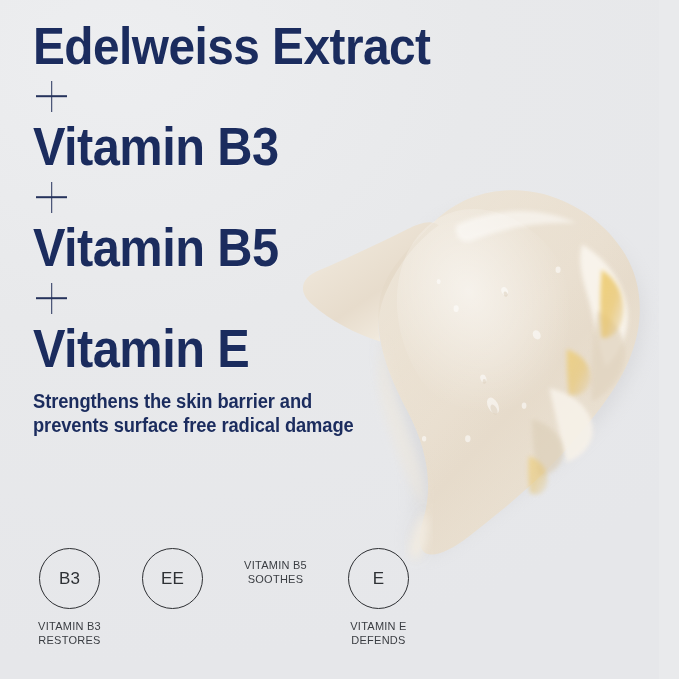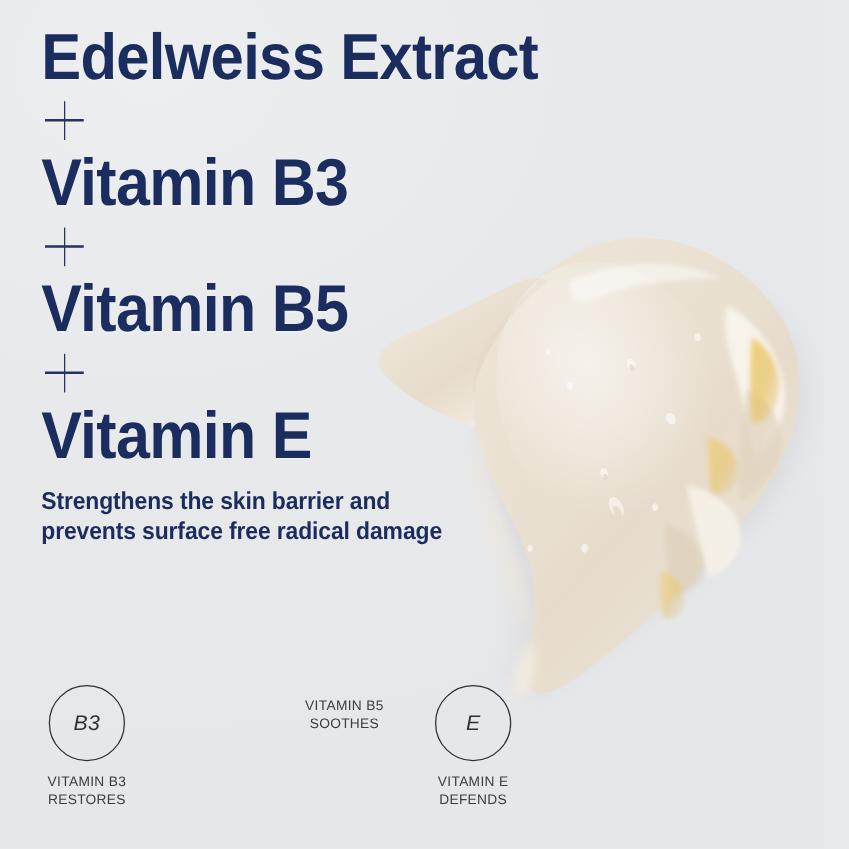--- a/index.html
+++ b/index.html
@@ -119,21 +119,20 @@
     align-items: center;
     justify-content: center;
     box-sizing: border-box;
   }
   .badge-abbr {
     color: #2e3135;
     font-size: 17px;
     font-weight: 400;
     letter-spacing: 0.2px;
     line-height: 1;
-    font-style: italic;
   }
   .badge-label {
     margin-top: 10px;
     color: #3a3d42;
     font-size: 11px;
     font-weight: 400;
     line-height: 1.28;
     letter-spacing: 0.25px;
     text-align: center;
     white-space: pre-line;
@@ -307,20 +306,23 @@
 
     <div class="badge">
       <div class="badge-circle">
         <span class="badge-abbr">B3</span>
       </div>
       <div class="badge-label">VITAMIN B3
 RESTORES</div>
     </div>
 
     <div class="badge">
+      <div class="badge-circle">
+        <span class="badge-abbr">EE</span>
+      </div>
     </div>
 
     <div class="badge">
       <div class="badge-label">VITAMIN B5
 SOOTHES</div>
     </div>
 
     <div class="badge">
       <div class="badge-circle">
         <span class="badge-abbr">E</span>

